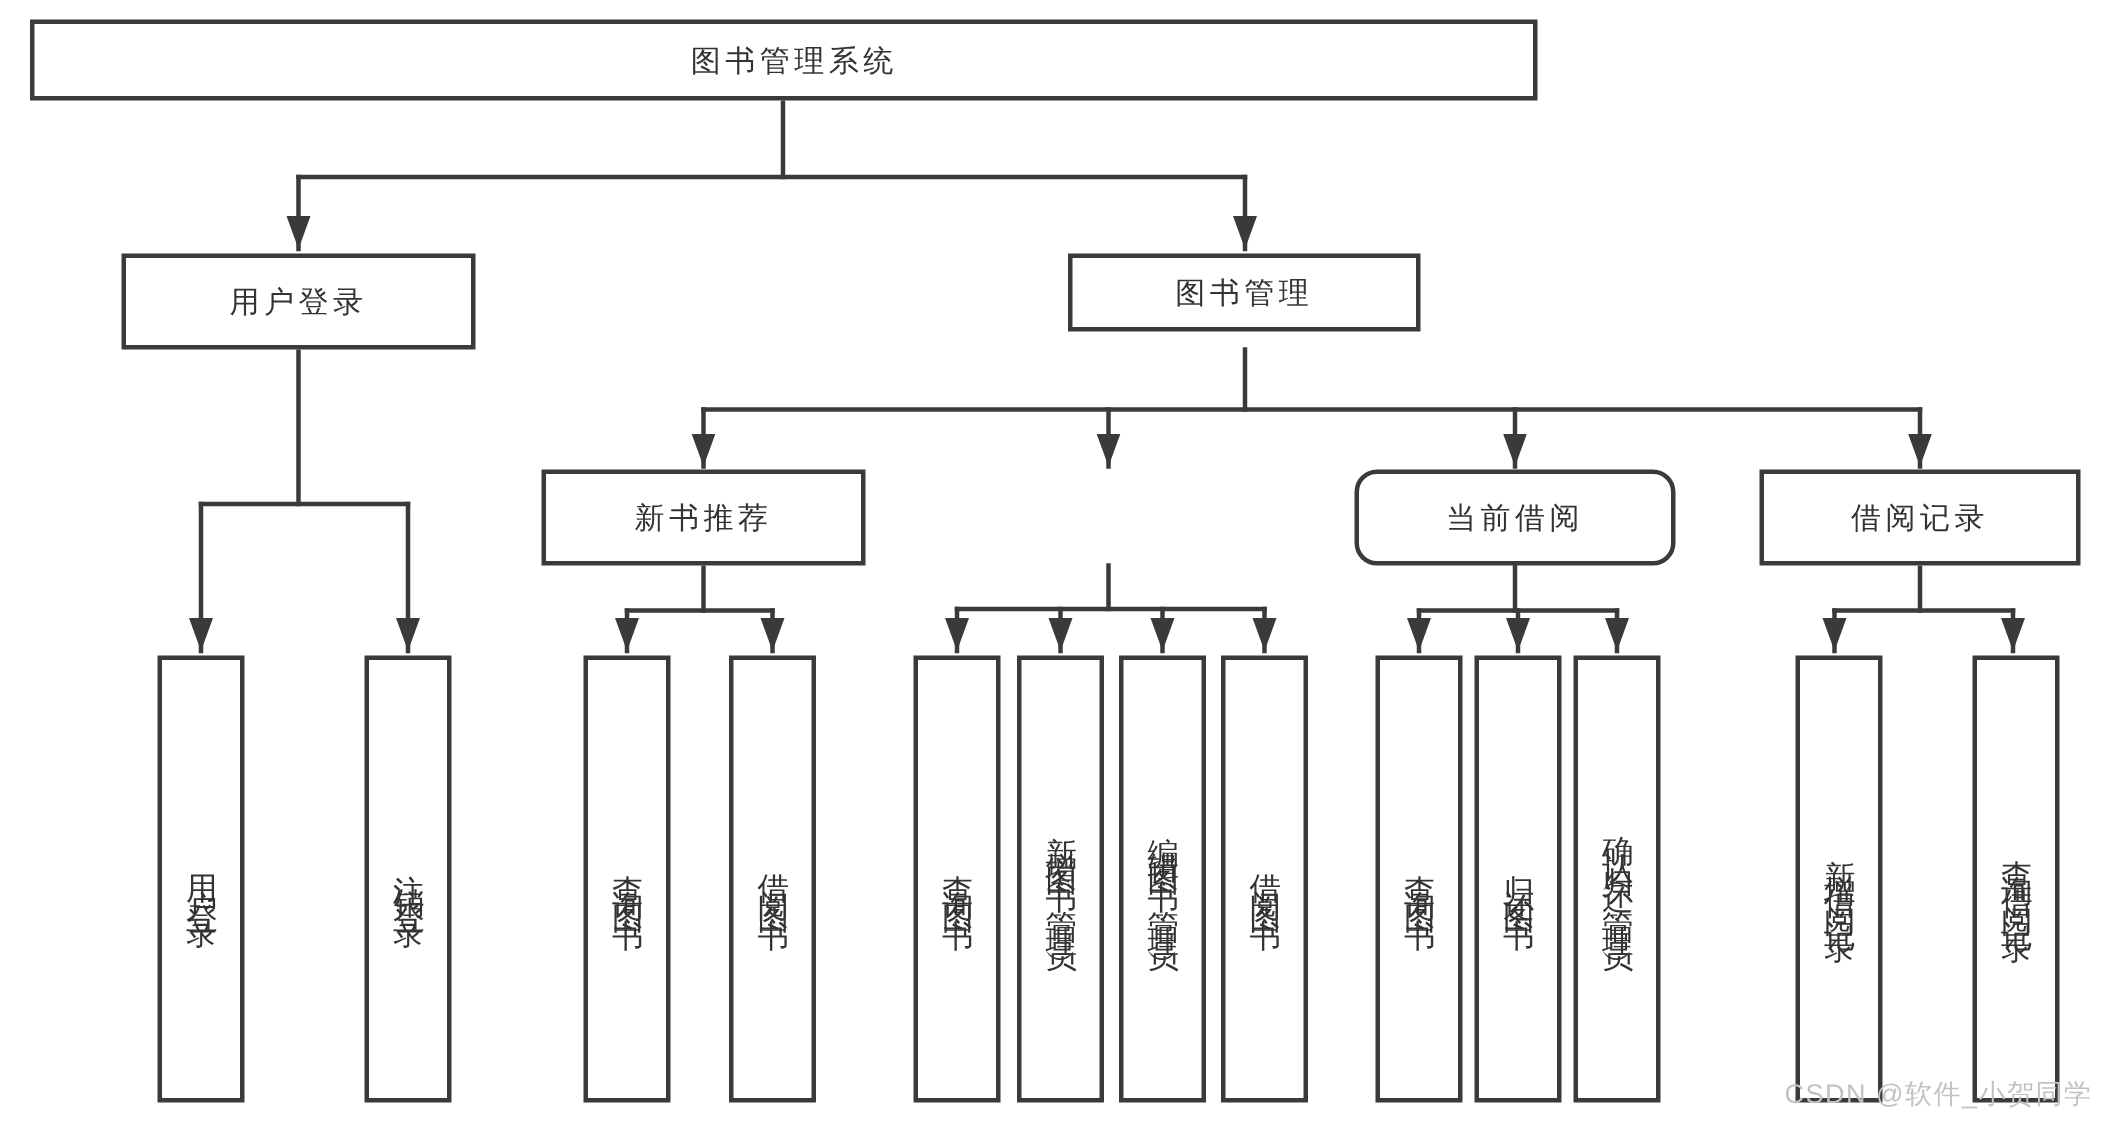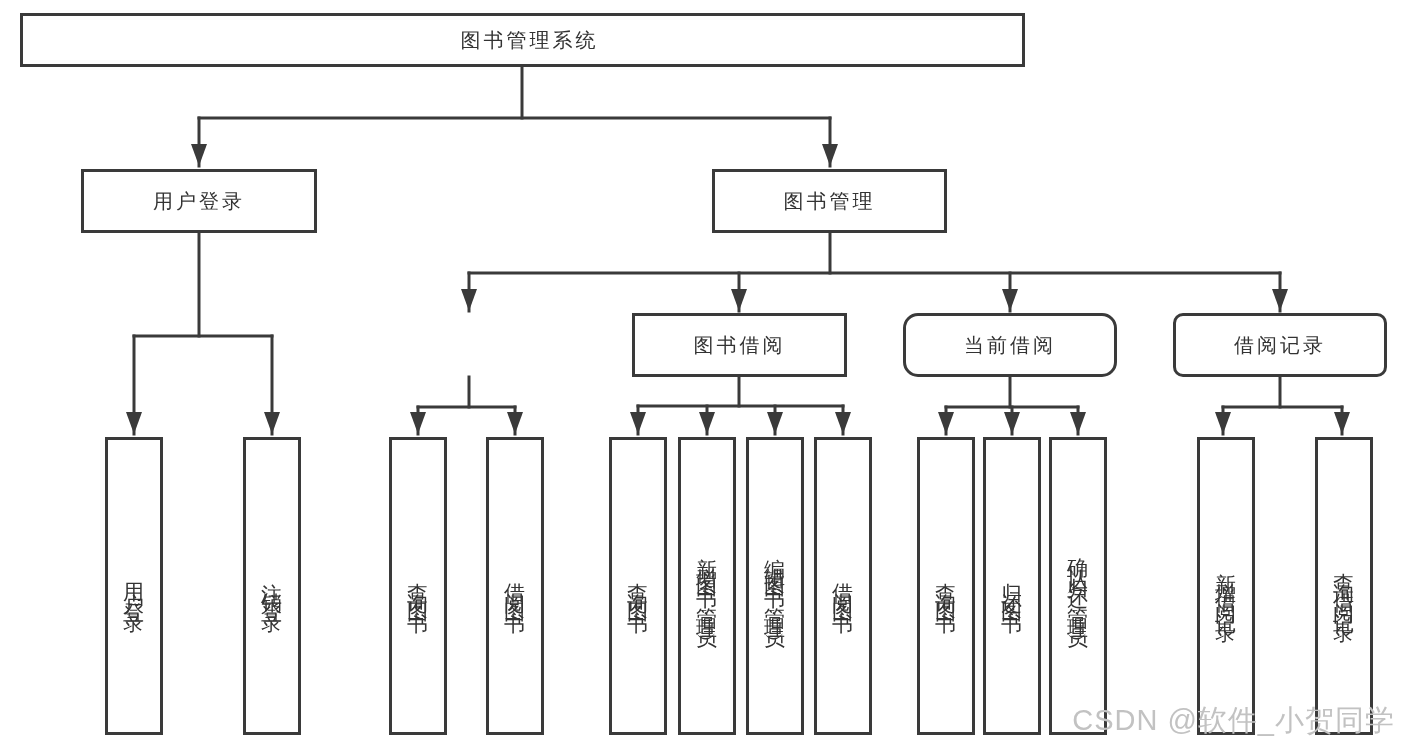--- a/index.html
+++ b/index.html
@@ -48,21 +48,21 @@
     letter-spacing: 10px;
     line-height: 1;
     color: var(--text);
     white-space: nowrap;
   }
   .watermark {
     position: absolute;
     right: 10px;
     bottom: 6px;
     z-index: 3;
-    font-size: 29px;
+    font-size: 18px;
     letter-spacing: 1px;
     color: var(--watermark);
     white-space: nowrap;
   }
 </style>
 </head>
 <body>
 
 <div class="canvas">
 
@@ -126,31 +126,31 @@
     </g>
   </svg>
 
   <div class="box" style="left:20px; top:13px; width:1005px; height:54px;padding-left:14px;">
     <span class="hlabel">图书管理系统</span>
   </div>
 
   <div class="box" style="left:81px; top:169px; width:236px; height:64px;">
     <span class="hlabel">用户登录</span>
   </div>
-  <div class="box" style="left:712px; top:169px; width:235px; height:64px;justify-content:center;">
+  <div class="box" style="left:712px; top:169px; width:235px; height:52px;justify-content:center;">
     <span class="hlabel">图书管理</span>
   </div>
 
-  <div class="box" style="left:632px; top:313px; width:215px; height:64px;">
-    <span class="hlabel">图书借阅</span>
+  <div class="box" style="left:361px; top:313px; width:216px; height:64px;">
+    <span class="hlabel">新书推荐</span>
   </div>
   <div class="box" style="left:903px; top:313px; width:214px; height:64px;border-radius:15px;">
     <span class="hlabel">当前借阅</span>
   </div>
-  <div class="box" style="left:1173px; top:313px; width:214px; height:64px;border-radius:10px;">
+  <div class="box" style="left:1173px; top:313px; width:214px; height:64px;">
     <span class="hlabel">借阅记录</span>
   </div>
 
   <div class="box" style="left:105px; top:437px; width:58px; height:298px;">
     <span class="vlabel">用户登录</span>
   </div>
   <div class="box" style="left:243px; top:437px; width:58px; height:298px;">
     <span class="vlabel">注销登录</span>
   </div>
 

